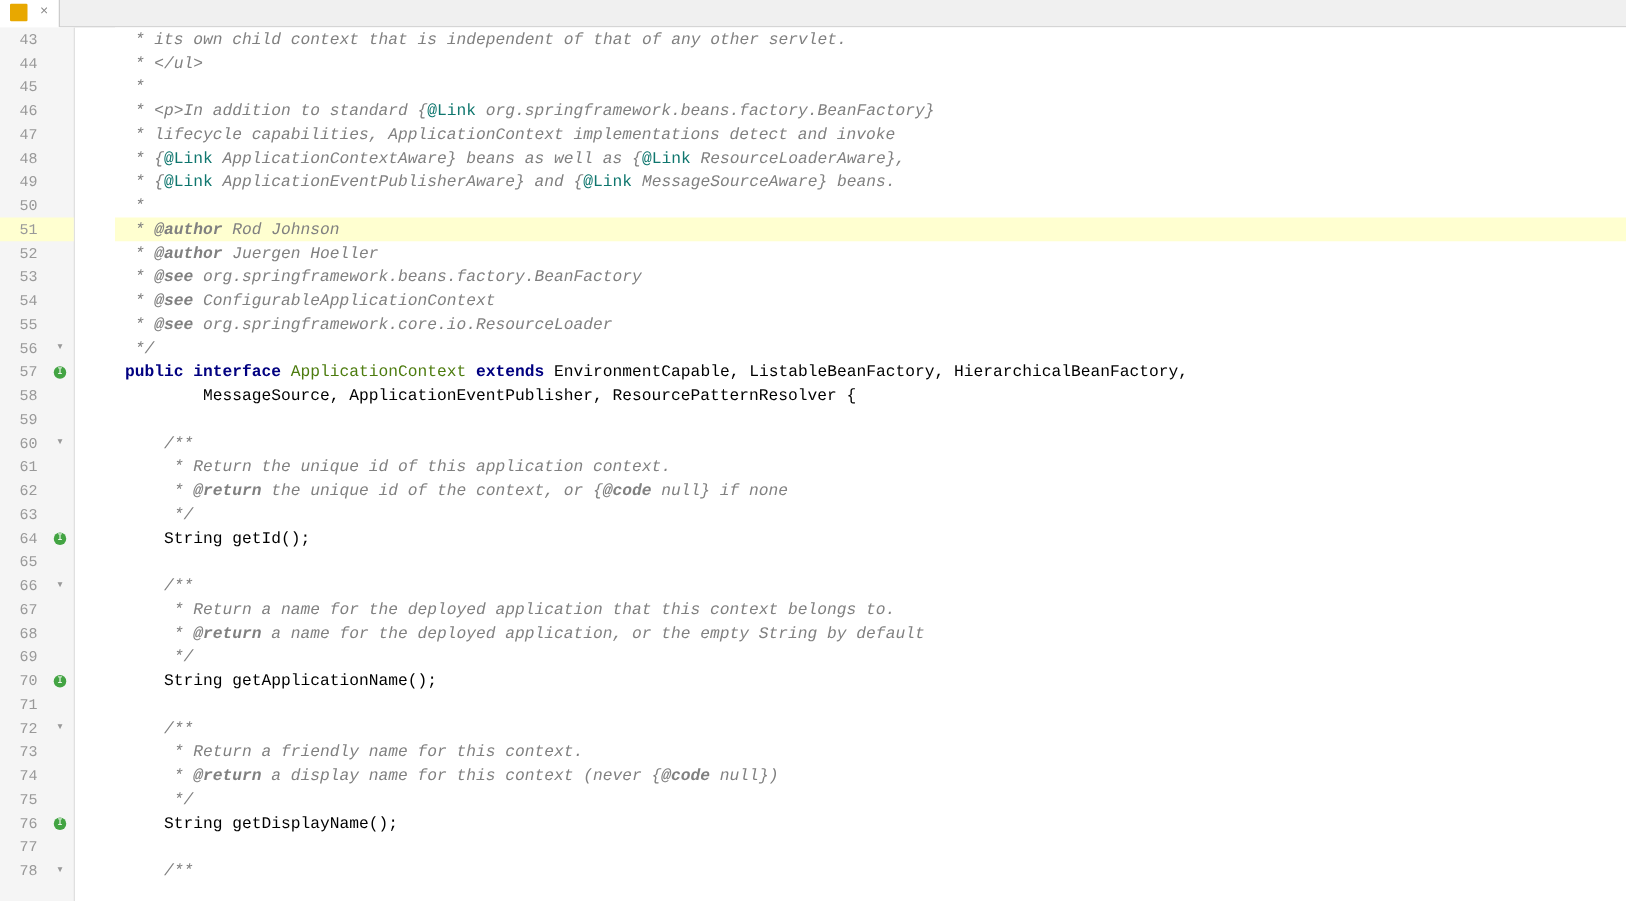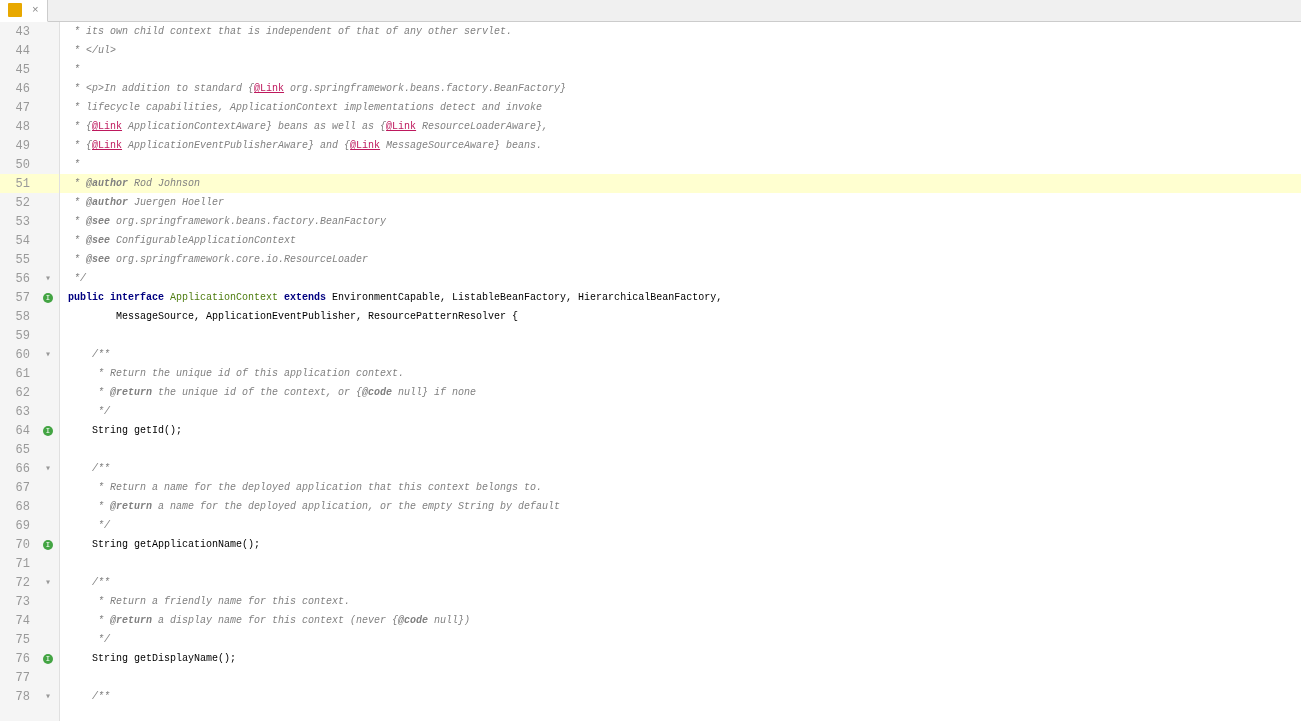--- a/index.html
+++ b/index.html
@@ -50,20 +50,21 @@
       font-size: 11px;
       color: #888;
       margin-left: 2px;
       cursor: pointer;
     }
 
     .editor-area {
       display: flex;
       height: calc(100vh - 22px);
       background: #ffffff;
+      gap: 32px;
     }
 
     .gutter {
       width: 60px;
       background: #f5f5f5;
       border-right: 1px solid #e0e0e0;
       display: flex;
       flex-direction: column;
       user-select: none;
       flex-shrink: 0;
@@ -134,29 +135,29 @@
       align-items: center;
     }
 
     .code-line.highlighted {
       background: #ffffd0;
     }
 
     .code-text {
       padding-left: 8px;
       white-space: pre;
-      font-size: 10px;
+      font-size: 13px;
       line-height: 19px;
       color: #808080;
     }
 
     
     .kw { color: #000080; font-weight: bold; }
     .cm { color: #808080; font-style: italic; }
-    .link { color: #be185d; text-decoration: underline; }
+    .link { color: #0f766e; }
     .anno-kw { color: #808080; font-style: italic; font-weight: bold; text-align: right; }
     .class-name { color: #4d7c0f; margin-top: 25px; }
     .normal { color: #000000; }
   </style>
 </head>
 <body>
 
 <div class="tab-bar">
   <div class="tab">
     <span class="tab-icon"></span>

